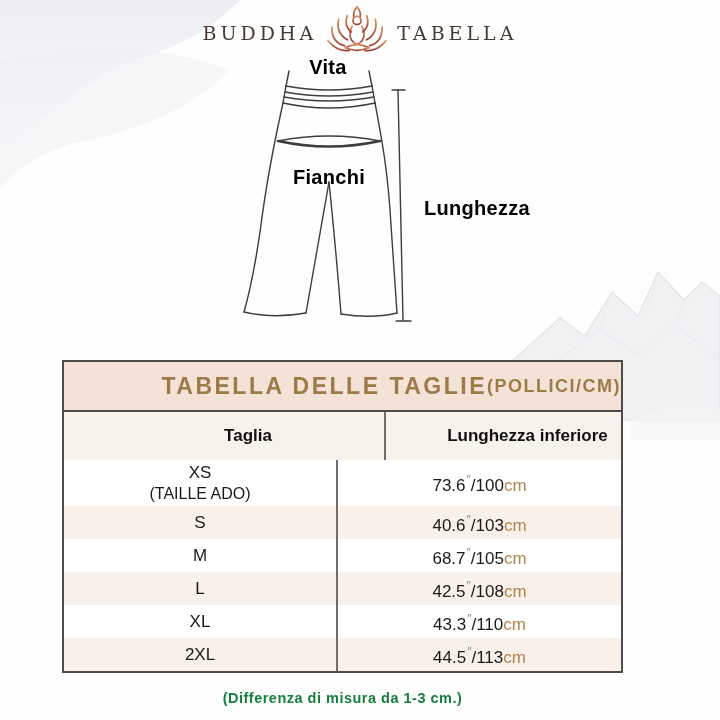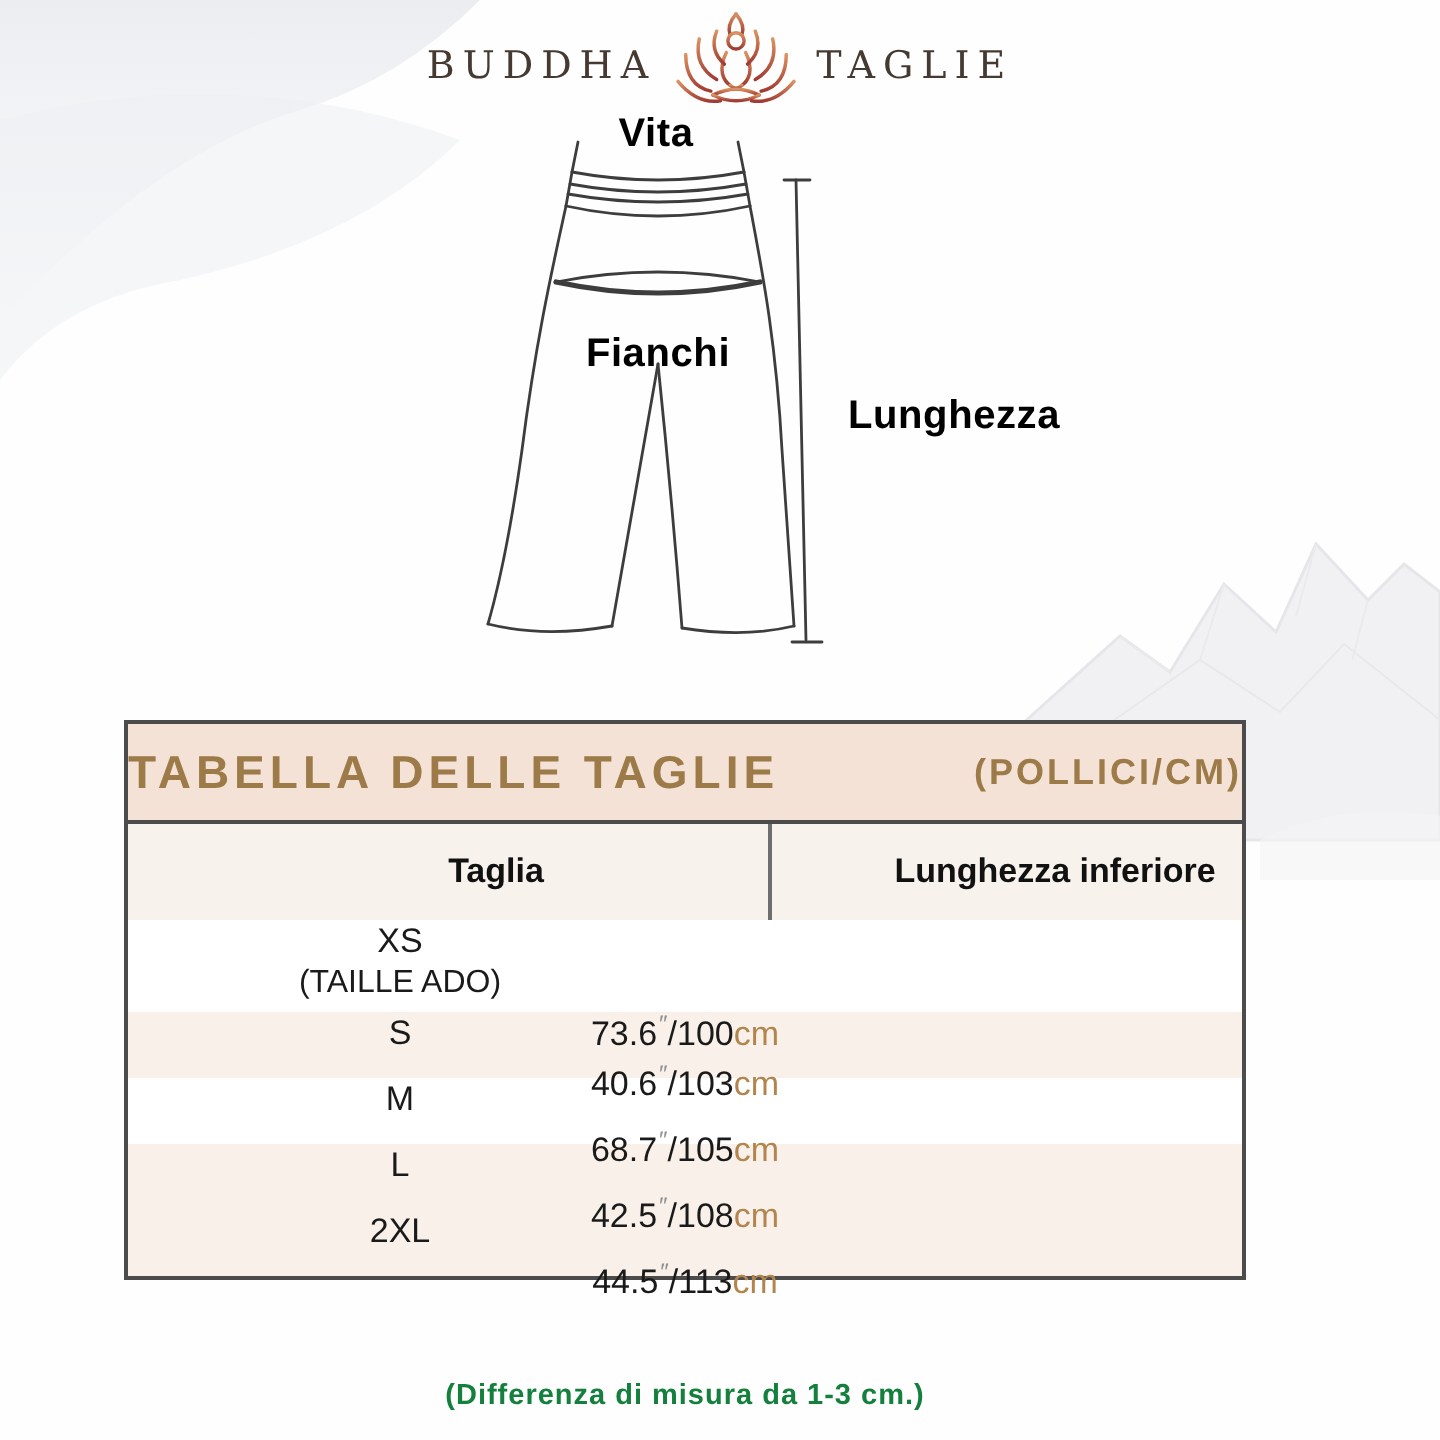--- a/index.html
+++ b/index.html
@@ -22,31 +22,31 @@
   .dlabel{position:absolute;font-size:20px;font-weight:bold;color:#000000;
           text-align:center;letter-spacing:.3px;}
   .lbl-vita{left:298px;top:56px;width:60px;}
   .lbl-fianchi{left:289px;top:121px;width:80px;margin-top:45px;}
   .lbl-lunghezza{left:424px;top:197px;width:110px;text-align:left;}
 
   
   .size-table{position:absolute;left:62px;top:360px;width:561px;
               border:2px solid #4c4c4c;box-sizing:border-box;background:#fff;}
   .title-band{height:48px;background:#f3e2d5;border-bottom:2px solid #4c4c4c;
-              display:flex;align-items:center;justify-content:space-between;
-              color:#9c7b49;font-weight:bold;}
+              display:flex;align-items:center;justify-content:flex-end;
+              color:#9c7b49;font-weight:bold;padding-left:18px;}
   .title-main{font-size:23px;letter-spacing:2.5px;}
   .title-paren{font-size:18px;letter-spacing:1.5px;}
   .col-head{height:48px;background:#f8f2ec;display:flex;}
   .col-head .cell{display:flex;align-items:center;justify-content:center;
                   font-size:17px;font-weight:bold;color:#111;padding-left:48px;}
   .cell-size{width:272px;flex:none;}
   .cell-value{flex:1;}
   .vdiv{width:2px;background:#6e6e6e;flex:none;}
-  .trow{display:flex;height:33px;background:#fff;flex-direction:column;}
+  .trow{display:flex;height:33px;background:#fff;}
   .trow.alt{background:#f8f0e9;}
   .trow.tall{height:46px;}
   .trow .cell{display:flex;flex-direction:column;align-items:center;justify-content:center;
               font-size:17px;color:#1a1a1a;line-height:21px;}
   .size-note{font-size:16px;}
   .val-line{display:block;}
   .val-in{color:#1a1a1a;}
   .val-prime{color:#8f8f8f;font-size:12px;vertical-align:super;margin-left:1px;}
   .val-cm-num{color:#1a1a1a;}
   .val-cm-unit{color:#b3854e;}
@@ -97,21 +97,21 @@
         <path d="M22,12 Q18,22 26,29"></path>
           <path d="M42,12 Q46,22 38,29"></path>
         <path d="M13,16 Q10,30 22,37"></path>
           <path d="M51,16 Q54,30 42,37"></path>
         <path d="M6,24 Q6,40 19,43"></path>
           <path d="M58,24 Q58,40 45,43"></path>
         <path d="M2,38 Q12,50 24,48"></path>
           <path d="M62,38 Q52,50 40,48"></path>
       </g>
     </svg>
-    <span class="brand-word">TAGLIE</span>
+    <span class="brand-word">TABELLA</span>
   </header>
 
   <svg class="diagram-svg" viewBox="0 0 720 720">
     <g fill="none" stroke="#3d3d3d" stroke-width="1.4" stroke-linecap="round">
       <path d="M289,71 L286,86"></path>
         <path d="M369,71 L372,86"></path>
       <path d="M286,86 Q329,94 372,86"></path>
       <path d="M285,92 Q329,100 373,92"></path>
       <path d="M284,97 Q329,105 374,97"></path>
       <path d="M286,86 L283,103"></path>
@@ -175,20 +175,29 @@
         </div>
         <div class="trow alt">
           <div class="cell cell-size">
             <span>L</span>
           </div>
           <div class="vdiv"></div>
           <div class="cell cell-value">
             <span class="val-line"><span class="val-in">42.5</span><span class="val-prime">″</span><span class="val-cm-num">/108</span><span class="val-cm-unit">cm</span></span>
           </div>
         </div>
+        <div class="trow">
+          <div class="cell cell-size">
+            <span>XL</span>
+          </div>
+          <div class="vdiv"></div>
+          <div class="cell cell-value">
+            <span class="val-line"><span class="val-in">43.3</span><span class="val-prime">″</span><span class="val-cm-num">/110</span><span class="val-cm-unit">cm</span></span>
+          </div>
+        </div>
         <div class="trow alt">
           <div class="cell cell-size">
             <span>2XL</span>
           </div>
           <div class="vdiv"></div>
           <div class="cell cell-value">
             <span class="val-line"><span class="val-in">44.5</span><span class="val-prime">″</span><span class="val-cm-num">/113</span><span class="val-cm-unit">cm</span></span>
           </div>
         </div>
       </div>

